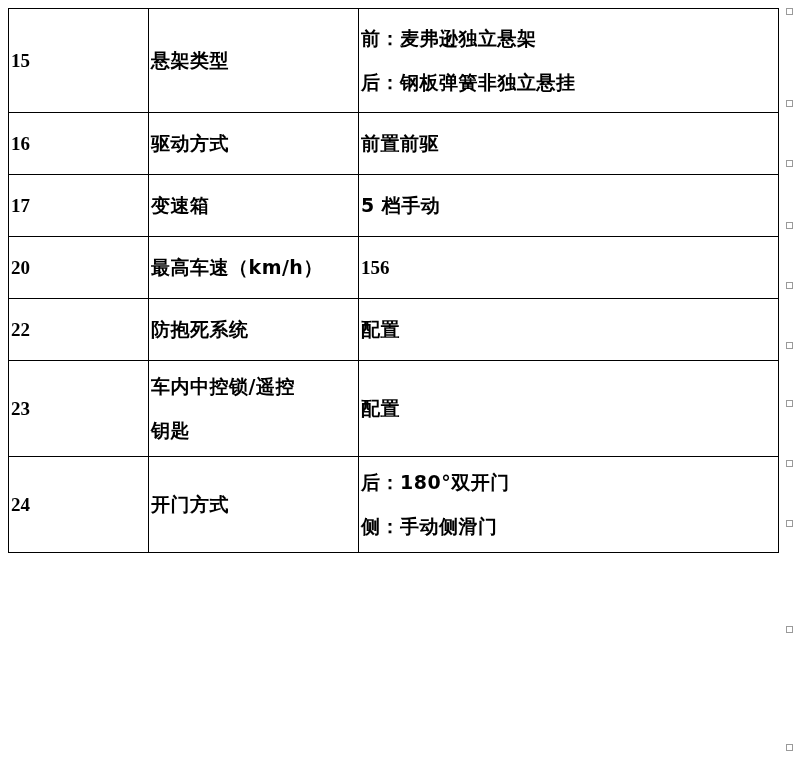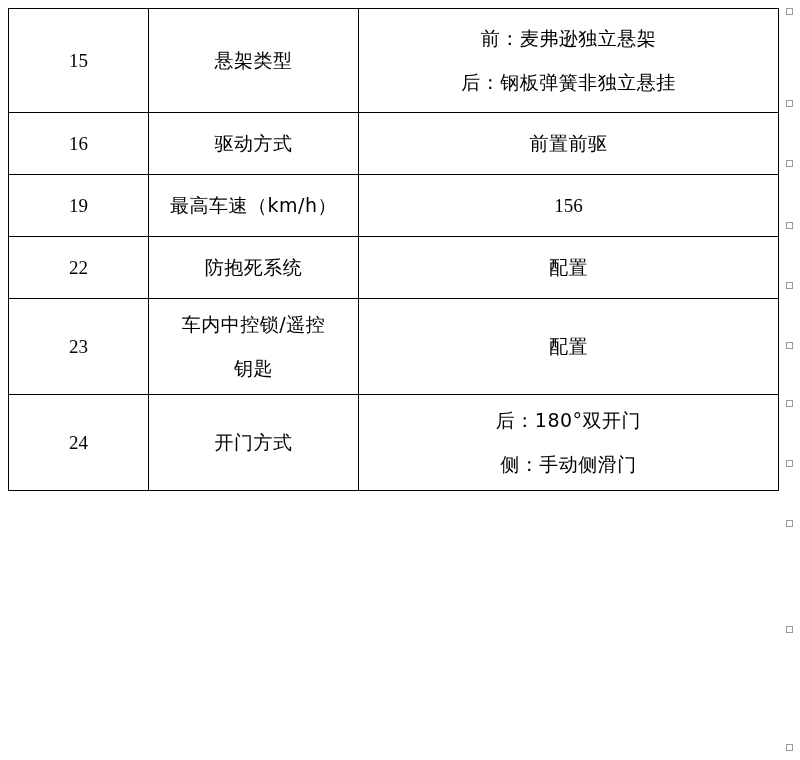--- a/index.html
+++ b/index.html
@@ -21,24 +21,23 @@
     padding: 6px 22px 0 8px;
   }
   table.spec-table {
     border-collapse: collapse;
     width: 770px;
     table-layout: fixed;
     margin-top: 2px;
   }
   table.spec-table td {
     border: 1px solid #000000;
-    text-align: center;
     vertical-align: middle;
-    padding: 4px 8px;
-    font-weight: normal;
+    padding: 4px 2px;
+    font-weight: bold;
     font-size: 19px;
     line-height: 1.55;
   }
   col.c-index { width: 140px; }
   col.c-name  { width: 210px; }
   col.c-value { width: 420px; }
 
   td.idx {
     font-family: "Liberation Serif", "DejaVu Serif", serif;
     font-size: 19px;
@@ -93,24 +92,29 @@
           <span class="line">后：钢板弹簧非独立悬挂</span>
         </td>
       </tr>
 
       <tr class="mid">
         <td class="idx">16</td>
         <td class="name">驱动方式</td>
         <td class="value">前置前驱</td>
       </tr>
 
+      <tr class="mid">
+        <td class="idx">17</td>
+        <td class="name">变速箱</td>
+        <td class="value">5 档手动</td>
+      </tr>
 
 
       <tr class="mid">
-        <td class="idx">19</td>
+        <td class="idx">20</td>
         <td class="name">最高车速（km/h）</td>
         <td class="value serifval">156</td>
       </tr>
 
 
 
       <tr class="mid">
         <td class="idx">22</td>
         <td class="name">防抱死系统</td>
         <td class="value">配置</td>

